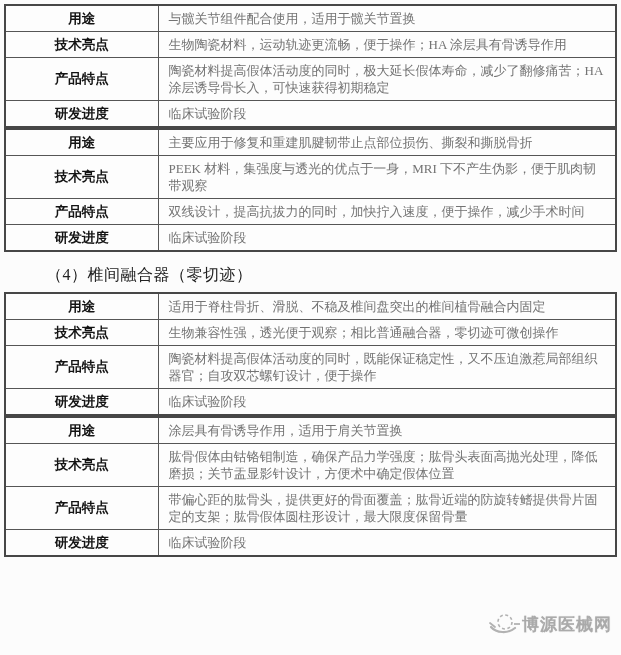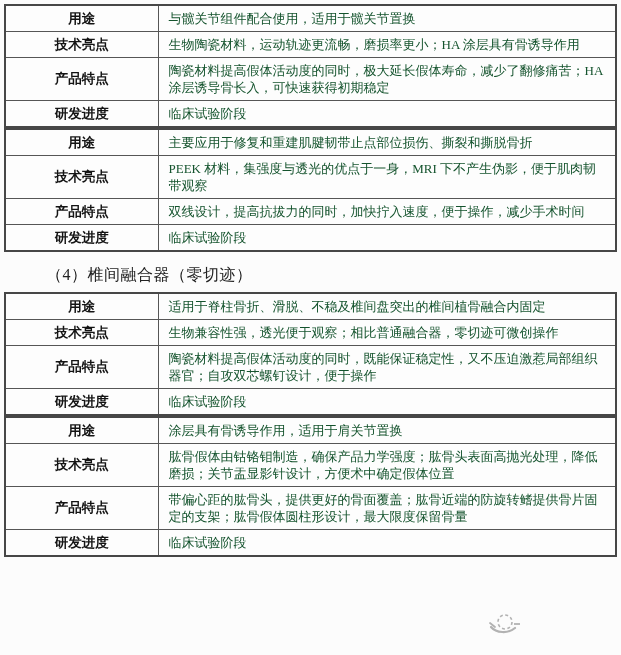--- a/index.html
+++ b/index.html
@@ -46,21 +46,21 @@
     font-family: "Liberation Sans", "DejaVu Sans", sans-serif;
     font-weight: bold;
     font-size: 13.5px;
     color: #141414;
     padding: 3px 2px;
   }
   td.value-cell {
     font-size: 13px;
     line-height: 17px;
     padding: 4px 8px 4px 10px;
-    color: #14532d;
+    color: #737373;
   }
   .watermark {
     position: absolute;
     left: 488px;
     top: 611px;
     display: flex;
     align-items: center;
     gap: 2px;
     opacity: 0.75;
     pointer-events: none;
@@ -82,21 +82,21 @@
 
   <div class="section">
     <table class="spec-table">
       <tbody>
         <tr>
           <td class="label-cell">用途</td>
           <td class="value-cell">与髋关节组件配合使用，适用于髋关节置换</td>
         </tr>
         <tr>
           <td class="label-cell">技术亮点</td>
-          <td class="value-cell">生物陶瓷材料，运动轨迹更流畅，磨损率更小；HA 涂层具有骨诱导作用</td>
+          <td class="value-cell">生物陶瓷材料，运动轨迹更流畅，便于操作；HA 涂层具有骨诱导作用</td>
         </tr>
         <tr>
           <td class="label-cell">产品特点</td>
           <td class="value-cell">陶瓷材料提高假体活动度的同时，极大延长假体寿命，减少了翻修痛苦；HA 涂层诱导骨长入，可快速获得初期稳定</td>
         </tr>
         <tr>
           <td class="label-cell">研发进度</td>
           <td class="value-cell">临床试验阶段</td>
         </tr>
       </tbody>
@@ -175,13 +175,14 @@
 
 </div>
 
 <div class="watermark">
   <svg width="32" height="26" viewBox="0 0 32 26" aria-hidden="true">
     <circle cx="17" cy="11" r="7" fill="none" stroke="#9a9a9a" stroke-width="1.6" stroke-dasharray="3 2.5"></circle>
     <path d="M3 16 C 8 22, 20 23, 27 17" fill="none" stroke="#9a9a9a" stroke-width="2.2" stroke-linecap="round"></path>
     <path d="M2 12 L 7 16" fill="none" stroke="#9a9a9a" stroke-width="1.8" stroke-linecap="round"></path>
     <line x1="26" y1="13" x2="32" y2="13" stroke="#9a9a9a" stroke-width="1.8"></line>
   </svg>
+  <span class="wm-text">博源医械网</span>
 </div>
 
 </body></html>

